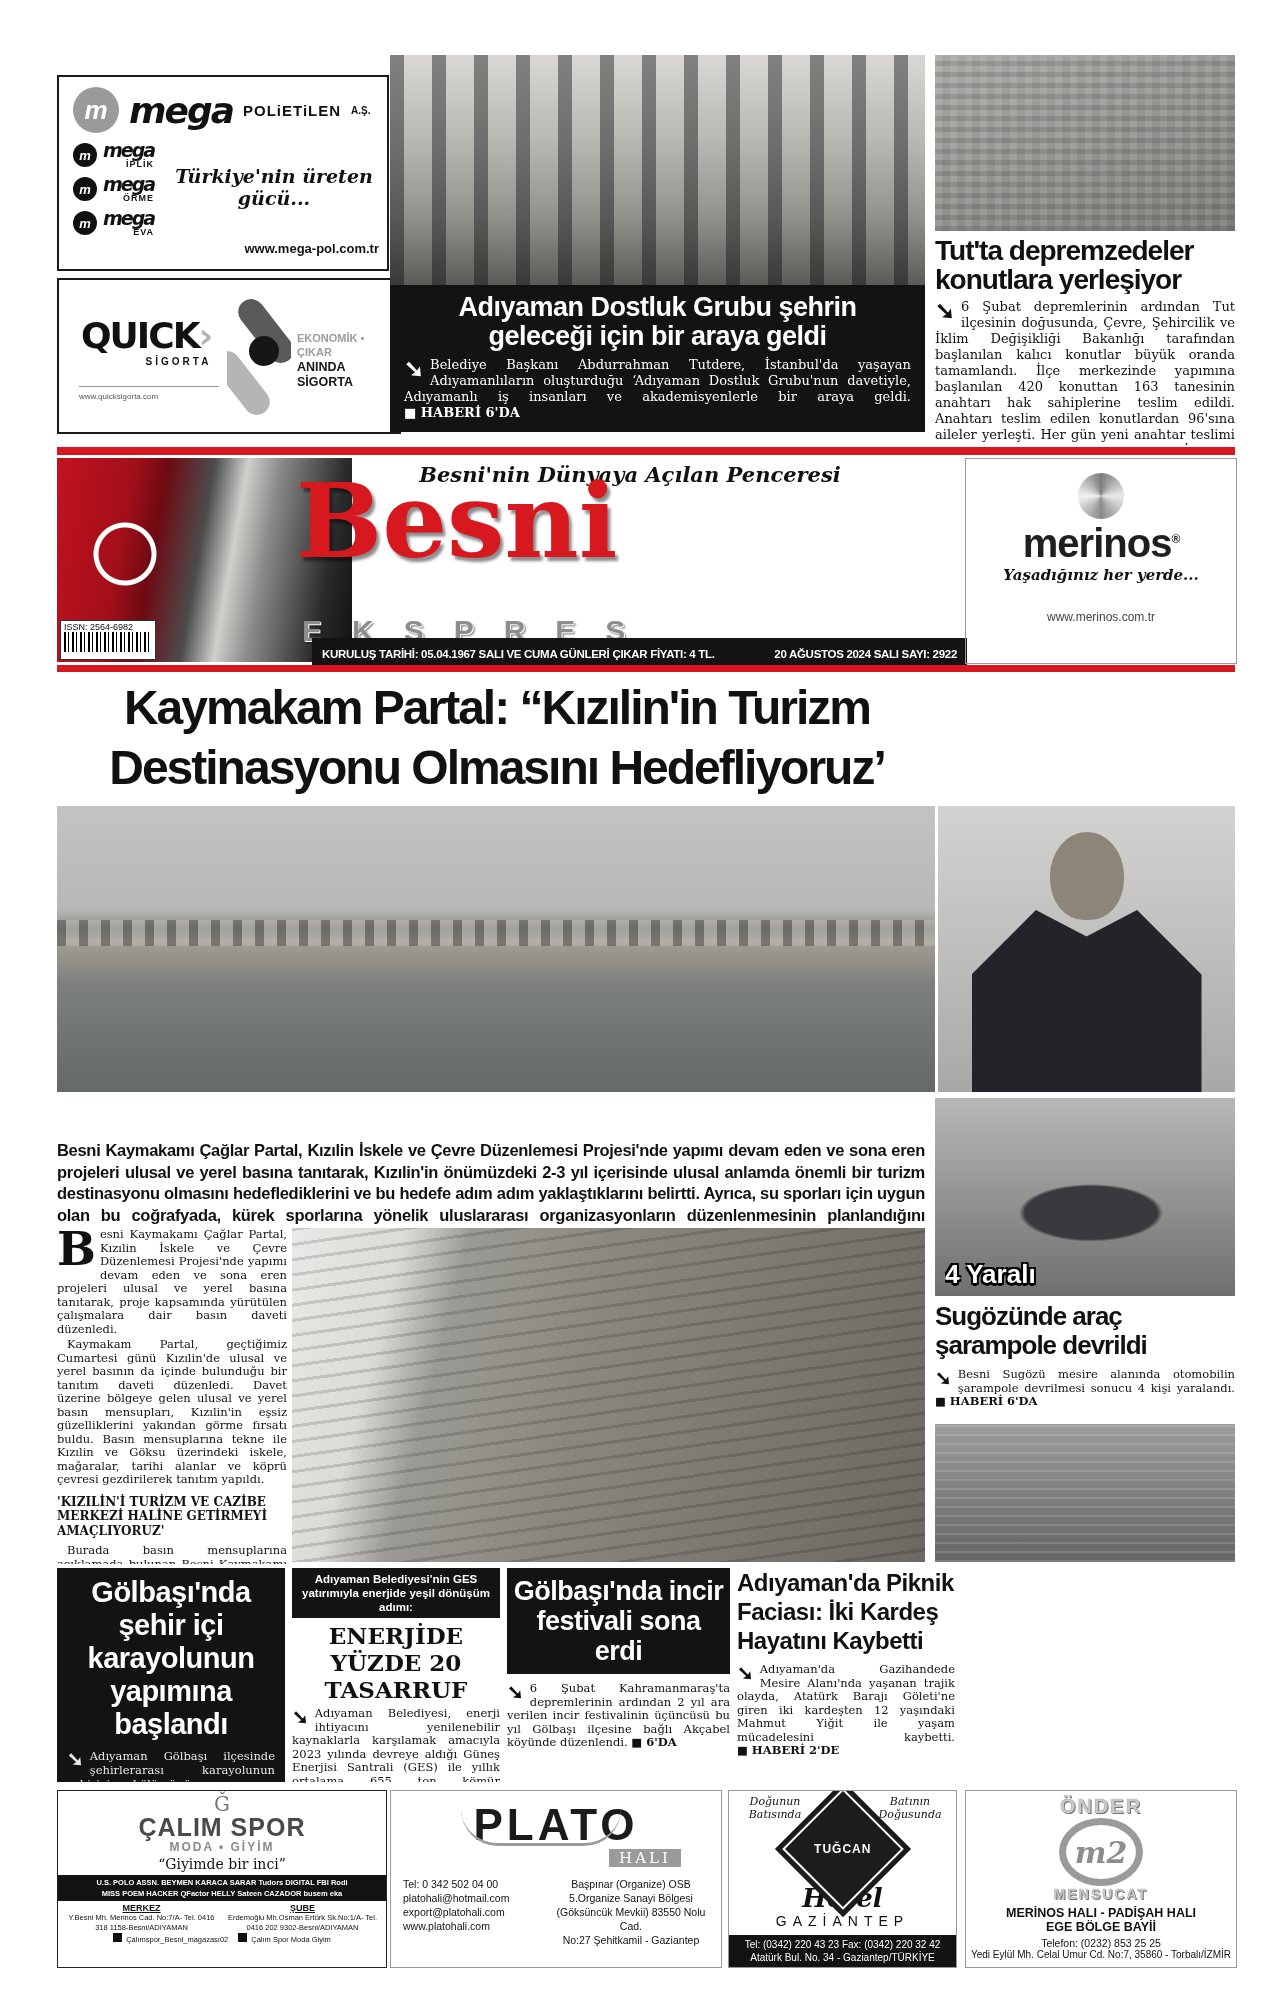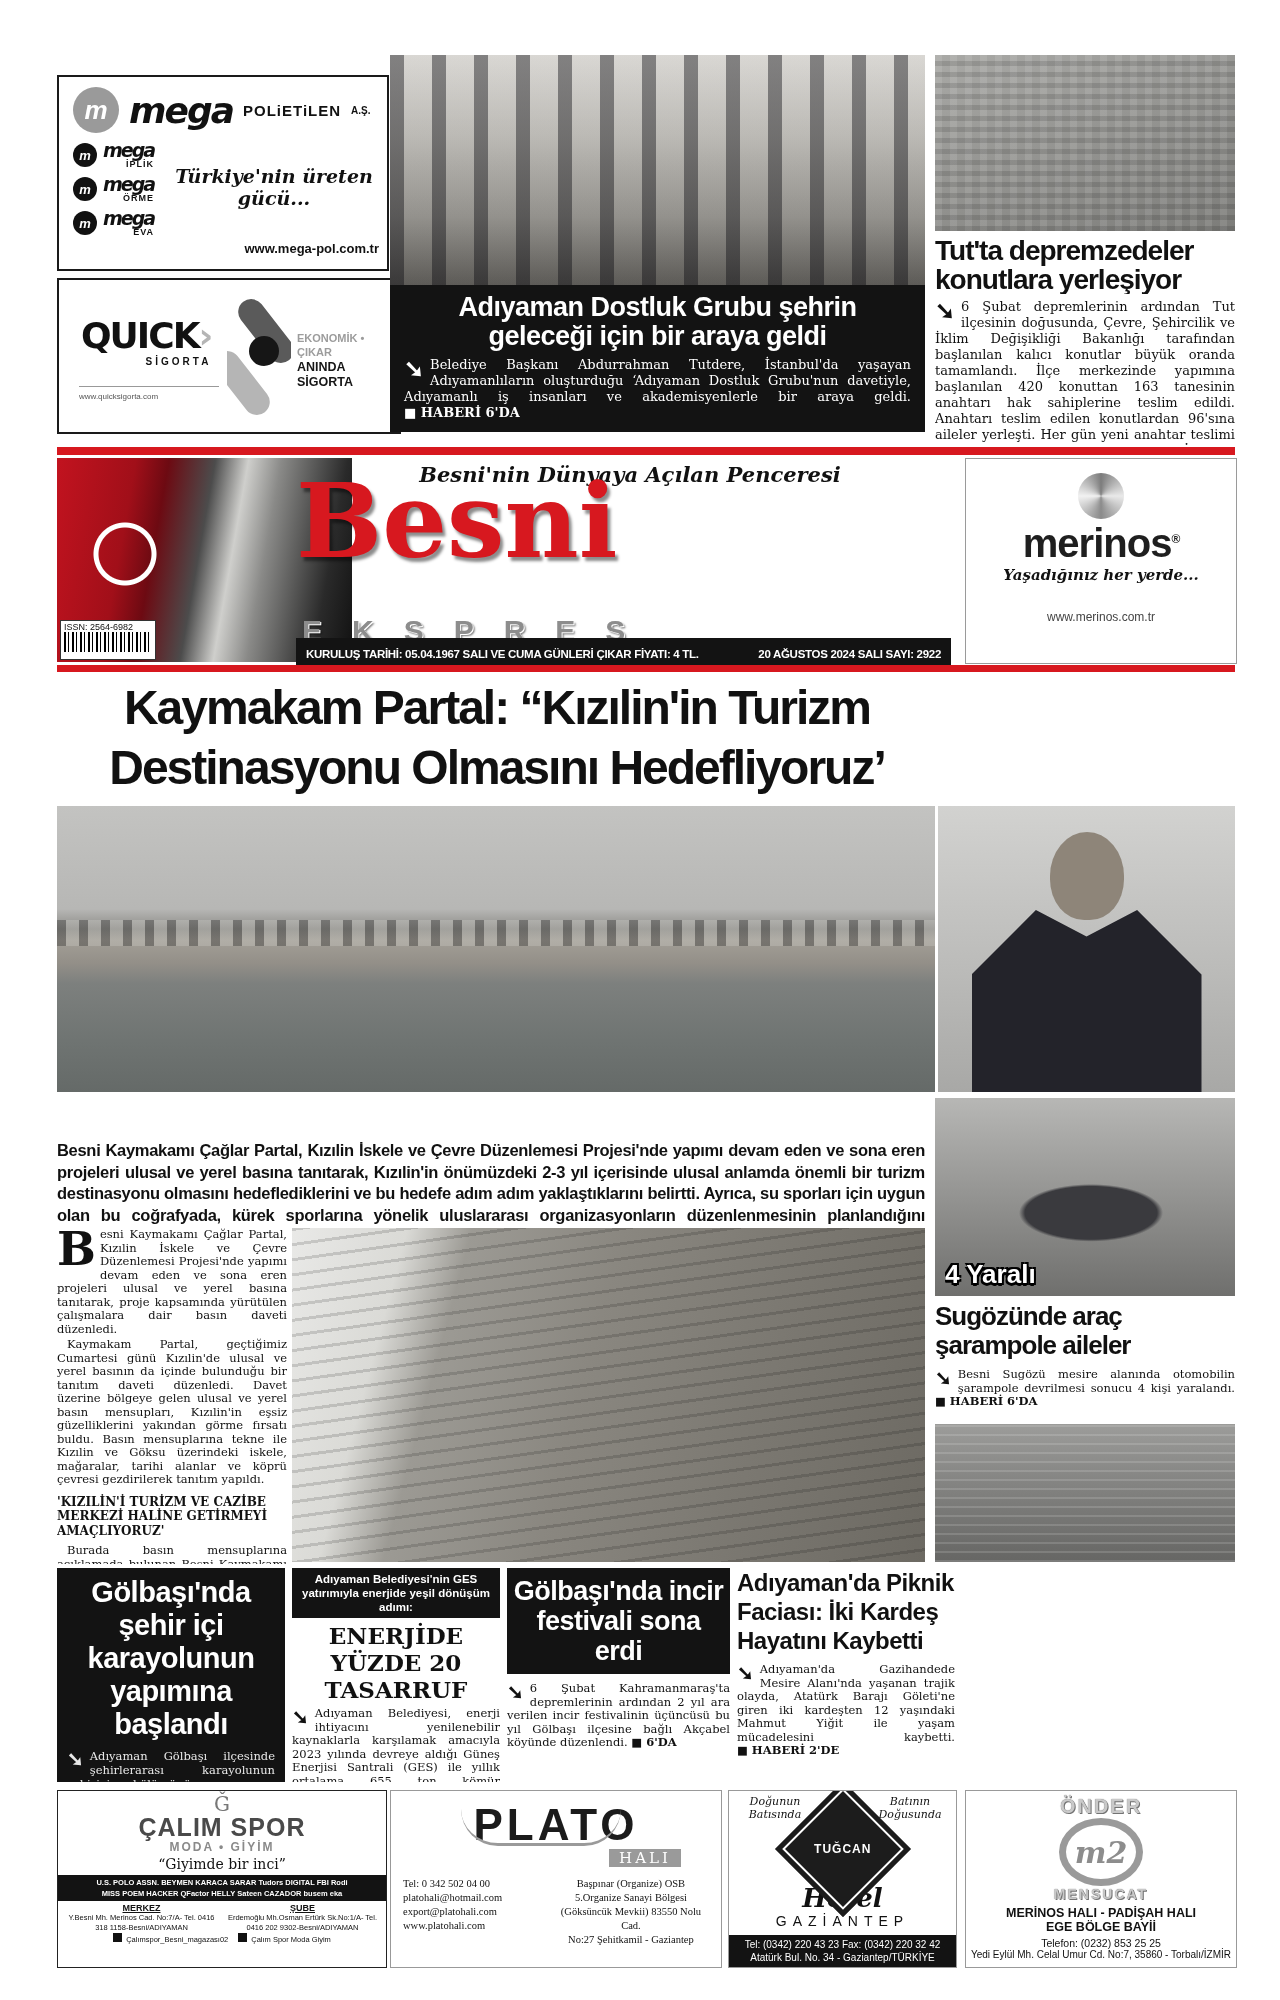--- a/index.html
+++ b/index.html
@@ -150,21 +150,21 @@
   <div class="abs redbar" style="left:57px;top:447px;width:1178px;height:8px;"></div>
 
   <div class="abs ph-flag" style="left:57px;top:458px;width:295px;height:204px;"></div>
   <div class="abs script ctr" style="left:330px;top:462px;width:600px;font-size:21px;font-weight:bold;">Besni'nin Dünyaya Açılan Penceresi</div>
   <div class="abs" style="left:296px;top:468px;width:660px;height:136px;font-family:'DejaVu Serif',serif;font-weight:bold;font-size:102px;line-height:1.05;color:#d7181f;text-shadow:3px 4px 3px rgba(0,0,0,.45);">Besni</div>
   <div class="abs ekspres" style="left:302px;top:598px;width:650px;font-size:30px;letter-spacing:30px;">EKSPRES</div>
   <div class="abs" style="left:60px;top:620px;width:96px;height:40px;background:#fff;border:1px solid #333;padding:1px 3px;box-sizing:border-box;">
     <div style="font-size:9px;">ISSN: 2564-6982</div>
     <div class="barcode"></div>
   </div>
-  <div class="abs blackbox" style="left:296px;top:638px;width:655px;height:24px;display:flex;align-items:center;justify-content:space-between;padding:16px 10px;box-sizing:border-box;">
+  <div class="abs blackbox" style="left:312px;top:638px;width:655px;height:24px;display:flex;align-items:center;justify-content:space-between;padding:16px 10px;box-sizing:border-box;">
     <span style="font-weight:bold;font-size:11.5px;letter-spacing:-0.3px;">KURULUŞ TARİHİ: 05.04.1967 SALI VE CUMA GÜNLERİ ÇIKAR  FİYATI: 4 TL.</span>
     <span style="font-weight:bold;font-size:11.5px;letter-spacing:-0.3px;">20 AĞUSTOS 2024 SALI SAYI: 2922</span>
   </div>
   <div class="abs redbar" style="left:57px;top:665px;width:1178px;height:7px;"></div>
 
   <div class="abs" style="left:965px;top:458px;width:270px;height:204px;border:1px solid #9a9a9a;">
     <div class="swirl" style="margin:14px auto 2px auto;"></div>
     <div class="ctr" style="font-size:40px;font-weight:800;letter-spacing:-1px;color:#1f1f1f;"><span>merinos</span><sup style="font-size:12px;">®</sup></div>
     <div class="ctr script" style="font-size:15px;font-weight:bold;">Yaşadığınız her yerde...</div>
     <div class="ctr" style="margin-top:26px;font-size:12px;color:#444;">www.merinos.com.tr</div>
@@ -196,21 +196,21 @@
       <span>Burada basın mensuplarına açıklamada bulunan Besni Kaymakamı Çağlar Partal, projenin ilk etabında, teknelerin yanaşabileceği güvenli bir iskele oluşturduklarını ve mağaralar bölgesinde çevre düzenlemesi işlerinin de neredeyse tamamlandığını ifade etti.</span>
       
     </div>
   </div>
 
   <div class="abs ph-cliff" style="left:292px;top:1228px;width:633px;height:334px;"></div>
 
   <div class="abs ph-car" style="left:935px;top:1098px;width:300px;height:198px;">
     <div class="abs badge-outline" style="left:10px;bottom:6px;font-size:26px;">4 Yaralı</div>
   </div>
-  <div class="abs hl-cond" style="left:935px;top:1302px;width:300px;font-size:26px;line-height:29px;letter-spacing:-1px;">Sugözünde araç şarampole aileler</div>
+  <div class="abs hl-cond" style="left:935px;top:1302px;width:300px;font-size:26px;line-height:29px;letter-spacing:-1px;">Sugözünde araç şarampole devrildi</div>
   <div class="abs story-body just" style="left:935px;top:1368px;width:300px;height:50px;font-size:11.5px;line-height:13.5px;">
     <span class="arrow arr-f" style="font-size:20px;line-height:18px;"></span>
     <span>Besni Sugözü mesire alanında otomobilin şarampole devrilmesi sonucu 4 kişi yaralandı.</span>
     <b class="ref">■ HABERİ 6'DA</b>
   </div>
   <div class="abs ph-swim" style="left:935px;top:1424px;width:300px;height:138px;"></div>
 
   <div class="abs blackbox" style="left:57px;top:1568px;width:228px;height:214px;padding:8px 10px;box-sizing:border-box;">
     <div class="ctr hl-cond" style="font-size:29px;line-height:33px;">Gölbaşı'nda şehir içi karayolunun yapımına başlandı</div>
     <div class="story-body just" style="font-size:11.5px;line-height:14px;margin-top:8px;color:#e8e8e8;">
@@ -270,21 +270,21 @@
     <div style="display:flex;gap:10px;justify-content:center;font-size:7.5px;margin-top:1px;">
       <span><span class="sq"></span><span>Çalımspor_Besni_magazası02</span></span>
       <span><span class="sq"></span><span>Çalım Spor Moda Giyim</span></span>
     </div>
   </div>
 
   <div class="abs" style="left:390px;top:1790px;width:330px;height:176px;border:1px solid #999;">
     <div class="ctr" style="font-weight:800;font-size:44px;letter-spacing:4px;line-height:1;margin-top:12px;color:#1b1b1b;">PLATO</div>
     <div class="abs" style="left:70px;top:18px;width:160px;height:34px;border-bottom:3px solid #9a9a9a;border-radius:0 0 80px 80px;"></div>
     <div style="width:72px;margin:2px 40px 0 auto;background:#9a9a9a;color:#fff;text-align:center;font-family:'DejaVu Serif',serif;font-size:15px;letter-spacing:3px;">HALI</div>
-    <div style="display:flex;gap:25px;padding:10px 12px 0 12px;font-size:10.5px;line-height:14px;font-family:Liberation Serif, serif;">
+    <div style="display:flex;gap:25px;padding:10px 12px 0 12px;font-size:10.5px;line-height:14px;">
       <div style="flex:1;">
         <div>Tel: 0 342 502 04 00</div>
         <div>platohali@hotmail.com</div>
         <div>export@platohali.com</div>
         <div>www.platohali.com</div>
       </div>
       <div style="flex:1.25;text-align:center;">
         <div>Başpınar (Organize) OSB</div>
         <div>5.Organize Sanayi Bölgesi</div>
         <div>(Göksüncük Mevkii) 83550 Nolu Cad.</div>

